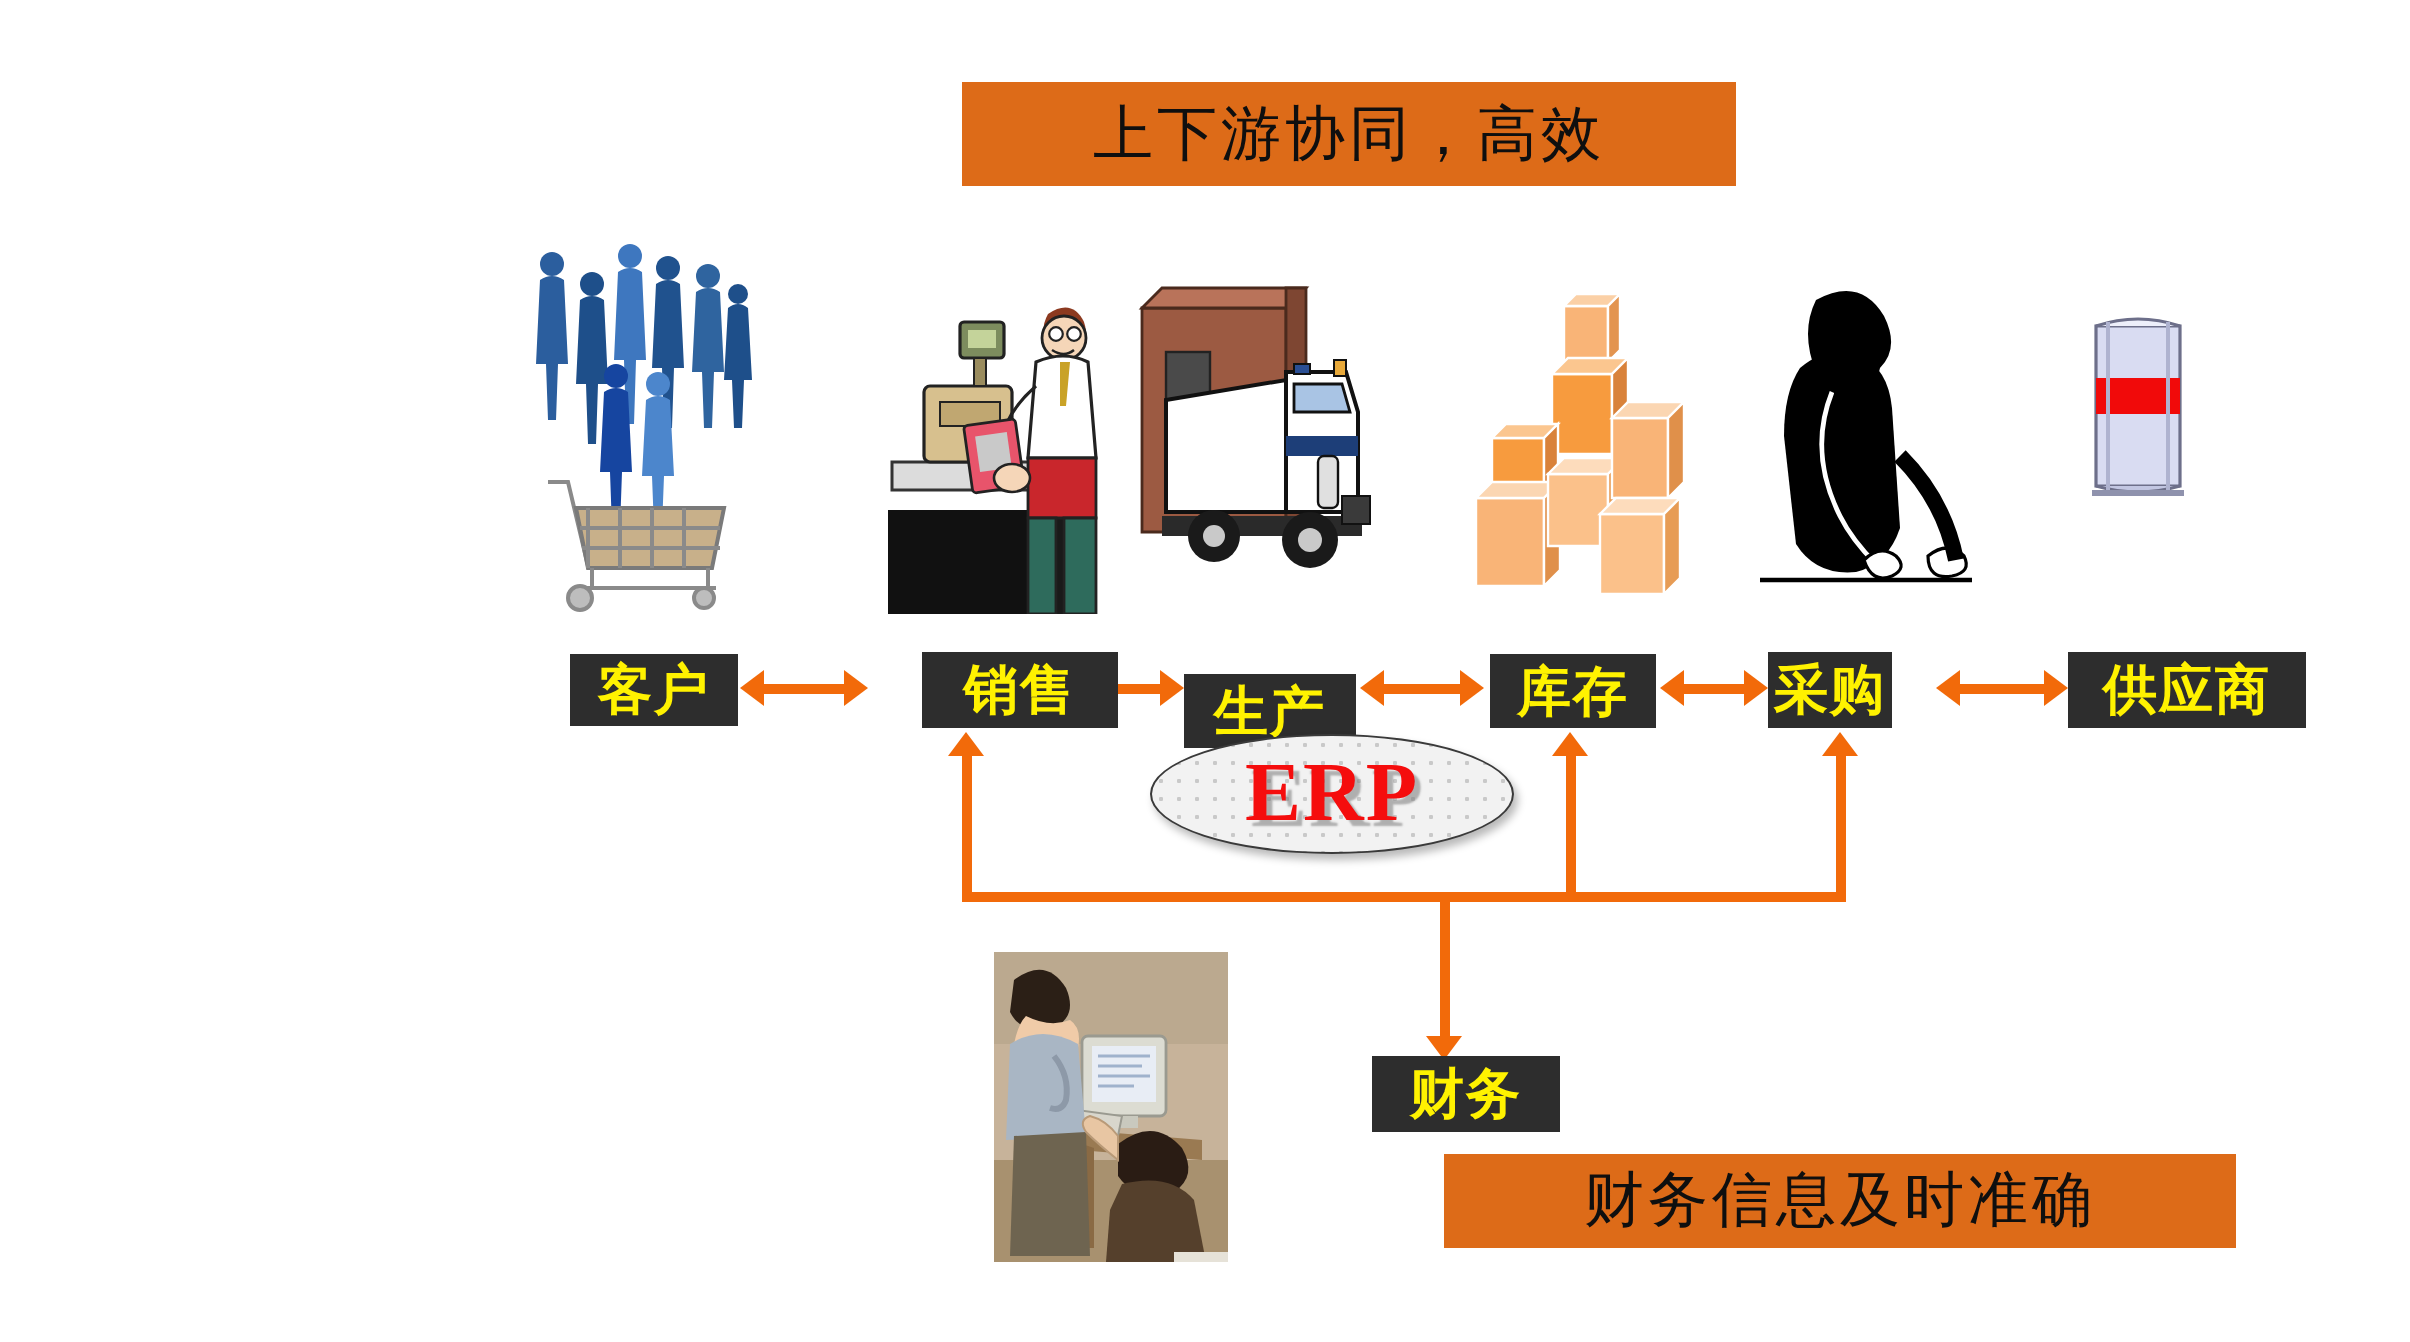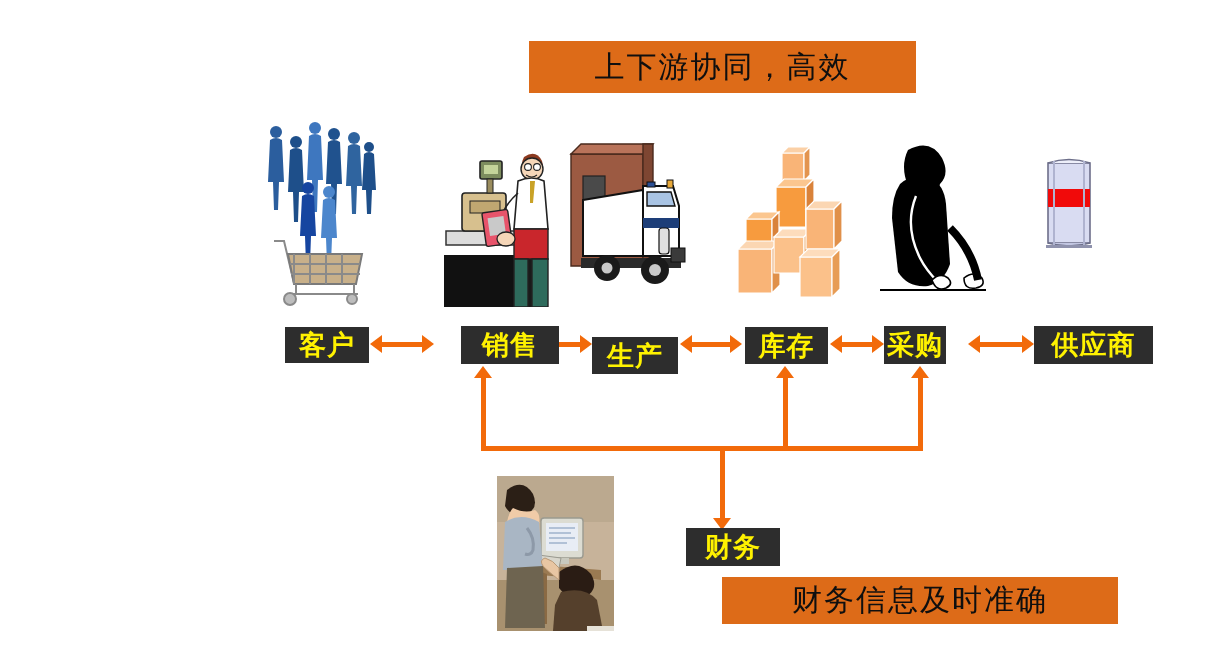--- a/index.html
+++ b/index.html
@@ -10,21 +10,21 @@
   }
   .stage{position:absolute;left:0;top:0;width:1205px;height:671px;}
 
   
   .banner{
     position:absolute;background:#DD6B18;color:#0f0f0f;
     font-family:"Liberation Serif","DejaVu Serif",serif;
     display:flex;align-items:center;justify-content:center;
     letter-spacing:2px;white-space:nowrap;
   }
-  #banner-top{left:481px;top:41px;width:387px;height:52px;font-size:30px;margin-left:48px;}
+  #banner-top{left:481px;top:41px;width:387px;height:52px;font-size:30px;}
   #banner-bottom{left:722px;top:577px;width:396px;height:47px;font-size:30px;}
 
   
   #side-bar{
     position:absolute;left:82px;top:108px;width:110px;height:429px;
     background:#1F64B0;border-radius:18px;
     display:flex;align-items:center;justify-content:center;
   }
   #side-bar .sb-text{
     margin-top:-28px;color:#ffffff;font-size:23px;line-height:1.42;
@@ -274,20 +274,23 @@
     <path d="M8 46 q16-10 34 0 l4 46 -40 2z" fill="#A9B6C4"></path>
     <path d="M10 92 l36-2 l2 62 -40 0z" fill="#6E6450"></path>
     <path d="M30 52 q8 10 6 22 q-2 6 -8 4" fill="none" stroke="#8d99a8" stroke-width="3"></path>
 
     <path d="M62 96 q18-14 32 2 q8 14 -4 22 q-18 6 -28-8z" fill="#2A1C14"></path>
     <path d="M64 116 q24-6 36 8 l6 31 -50 0 l2-26z" fill="#55402C"></path>
     <path d="M62 104 q-10-8 -16-14 q-4-6 2-8 q8 2 14 10z" fill="#E8C6A3" stroke="#b99a78" stroke-width="1"></path>
     <path d="M90 150 l27 0 l0 5 -27 0z" fill="#E6E2D8"></path>
   </svg>
 
+  <div id="erp-ellipse">
+    <span class="erp-txt">ERP</span>
+  </div>
 
   <div class="ar ar-h" style="left:382px;top:342px;width:40px;"></div>
   <div class="head head-l" style="left:370px;top:335px;"></div>
   <div class="head head-r" style="left:422px;top:335px;"></div>
 
   <div class="ar ar-h" style="left:546px;top:342px;width:34px;"></div>
   <div class="head head-l" style="left:534px;top:335px;"></div>
   <div class="head head-r" style="left:580px;top:335px;"></div>
 
   <div class="ar ar-h" style="left:692px;top:342px;width:38px;"></div>

